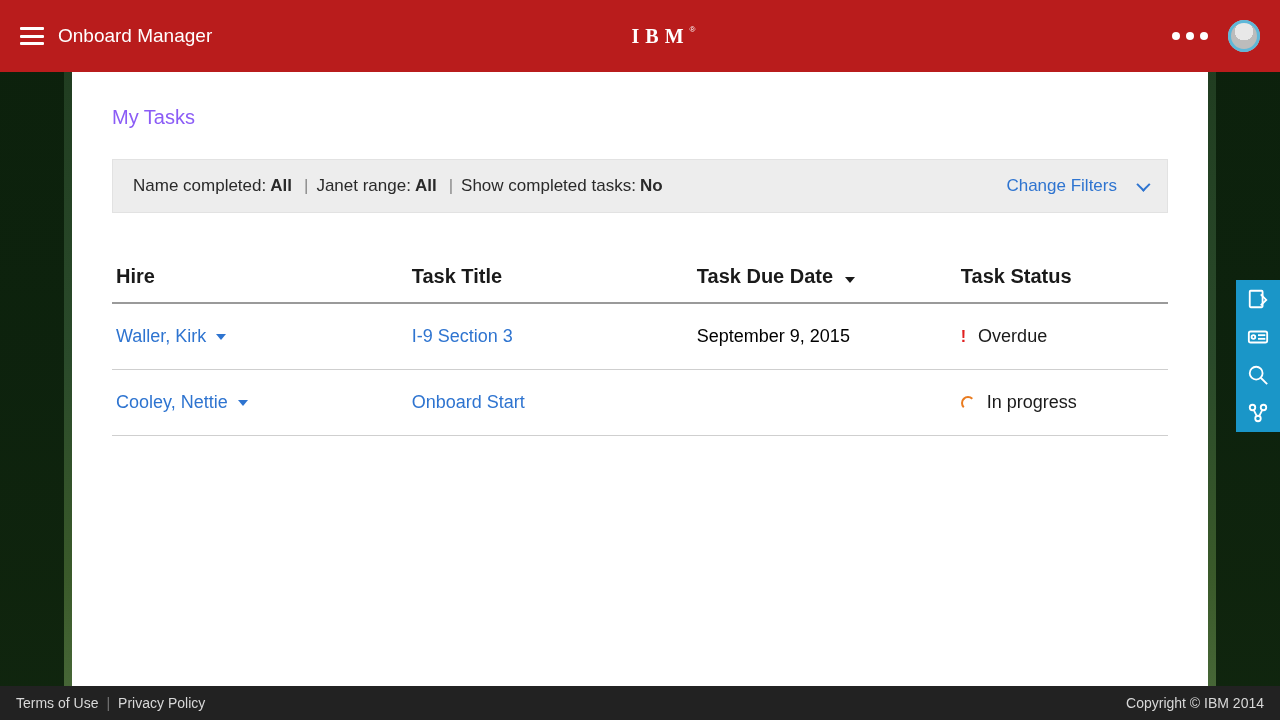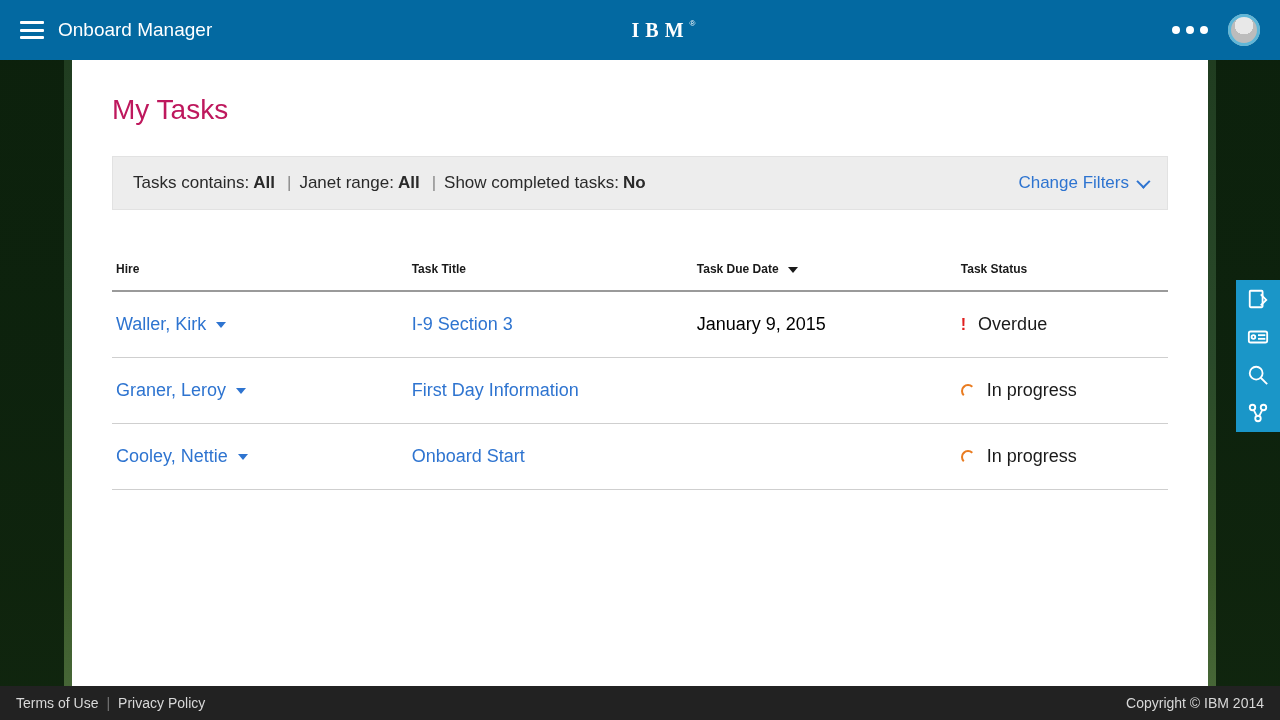--- a/index.html
+++ b/index.html
@@ -10,21 +10,21 @@
   .bg {
     position: absolute; inset: 0; z-index: 0;
     background:
       linear-gradient(90deg, rgba(10,30,10,.9) 0 5%, rgba(20,50,20,.0) 5% 8%, rgba(10,30,10,.9) 8% 12%, rgba(10,30,10,0) 12% 88%, rgba(10,30,10,.9) 88% 92%, rgba(20,50,20,.0) 92% 95%, rgba(10,30,10,.9) 95% 100%),
       linear-gradient(180deg, #1e3a1e 0%, #2a4a2a 50%, #3a5a2a 80%, #4a6a3a 100%);
   }
 
   
   .header {
     position: relative; z-index: 2;
-    height: 60px; background: #0369a1;
+    height: 72px; background: #b91c1c;
     display: flex; align-items: center; color: #fff;
     padding: 12px 20px;
   }
   .hamburger { width: 24px; height: 18px; display: flex; flex-direction: column; justify-content: space-between; cursor: pointer; margin-right: 14px; }
   .hamburger span { display: block; height: 3px; background: #fff; border-radius: 1px; }
   .app-title { font-size: 19px; font-weight: 400; }
   .header-center { position: absolute; left: 50%; transform: translateX(-50%); }
   .header-right { margin-left: auto; display: flex; align-items: center; gap: 20px; }
   .ellipsis { display: flex; gap: 6px; cursor: pointer; }
   .ellipsis span { width: 8px; height: 8px; border-radius: 50%; background: #fff; }
@@ -33,39 +33,39 @@
   .logo-text { font-family: Georgia, 'Times New Roman', serif; font-weight: 700; letter-spacing: 6px; font-size: 20px; color: #fff; margin-left: 47px; }
   .logo-sub { font-size: 8px; vertical-align: top; letter-spacing: 0; }
 
   
   .panel {
     position: relative; z-index: 1;
     width: 1136px; margin: 0 auto; flex: 1;
     background: #fff;
     padding: 34px 40px 10px 40px;
   }
-  .page-title { font-size: 28px; font-weight: 400; color: #be185d; margin-bottom: 30px; }
+  .page-title { font-size: 20px; font-weight: 400; color: #8b5cf6; margin-bottom: 30px; }
 
   .filter-bar {
     background: #ededed;
     border: 1px solid #e2e2e2;
     padding: 16px 20px;
     display: flex; align-items: center;
     font-size: 17px; color: #2a2a2a;
     margin-bottom: 40px;
   }
   .filter-bar .seg { margin-right: 4px; }
   .filter-bar b { font-weight: 700; }
   .filter-bar .sep { color: #888; margin: 0 8px; }
-  .change-filters { margin-left: auto; color: #2e74d0; cursor: pointer; display: flex; align-items: center; gap: 8px; }
+  .change-filters { margin-left: auto; color: #2e74d0; cursor: pointer; display: flex; align-items: center; gap: 20px; }
   .chev-down { width: 10px; height: 10px; border-right: 2px solid #2e74d0; border-bottom: 2px solid #2e74d0; transform: rotate(45deg) translateY(-2px); display: inline-block; }
 
   table.tasks { width: 100%; border-collapse: collapse; }
   table.tasks th {
-    text-align: left; font-size: 12px; font-weight: 700; color: #1a1a1a;
+    text-align: left; font-size: 20px; font-weight: 700; color: #1a1a1a;
     padding: 12px 4px 14px 4px; border-bottom: 2px solid #9a9a9a;
   }
   table.tasks td {
     padding: 22px 4px; border-bottom: 1px solid #cfcfcf; font-size: 18px; vertical-align: middle;
   }
   .col-hire { width: 28%; }
   .col-title { width: 27%; margin-left: 12px; }
   .col-date { width: 25%; }
   .col-status { width: 20%; }
 
@@ -129,21 +129,21 @@
         <span></span>
       </div>
     <div class="avatar"></div>
   </div>
 </div>
 
 <div class="panel">
   <h1 class="page-title">My Tasks</h1>
 
   <div class="filter-bar">
-    <span class="seg">Tasks contains:</span>
+    <span class="seg">Name completed:</span>
     <b class="seg">All</b>
     <span class="sep">|</span>
     <span class="seg">Janet range:</span>
     <b class="seg">All</b>
     <span class="sep">|</span>
     <span class="seg">Show completed tasks:</span>
     <b class="seg">No</b>
     <div class="change-filters">
       <span>Change Filters</span>
       <span class="chev-down"></span>
@@ -162,39 +162,25 @@
         <th class="col-status">Task Status</th>
       </tr>
     </thead>
     <tbody id="tasks-body">
         <tr>
           <td class="col-hire"><span class="hire-link">
               <span>Waller, Kirk</span>
               <span class="caret"></span>
             </span></td>
           <td class="col-title"><span class="task-link">I-9 Section 3</span></td>
-          <td class="col-date">January 9, 2015</td>
+          <td class="col-date">September 9, 2015</td>
           <td class="col-status">
             <div class="status-cell">
               <span class="overdue-icon">!</span>
               <span>Overdue</span>
-            </div>
-          </td>
-        </tr>
-        <tr>
-          <td class="col-hire"><span class="hire-link">
-              <span>Graner, Leroy</span>
-              <span class="caret"></span>
-            </span></td>
-          <td class="col-title"><span class="task-link">First Day Information</span></td>
-          <td class="col-date"></td>
-          <td class="col-status">
-            <div class="status-cell">
-              <span class="progress-icon"></span>
-              <span>In progress</span>
             </div>
           </td>
         </tr>
         <tr>
           <td class="col-hire"><span class="hire-link">
               <span>Cooley, Nettie</span>
               <span class="caret"></span>
             </span></td>
           <td class="col-title"><span class="task-link">Onboard Start</span></td>
           <td class="col-date"></td>

